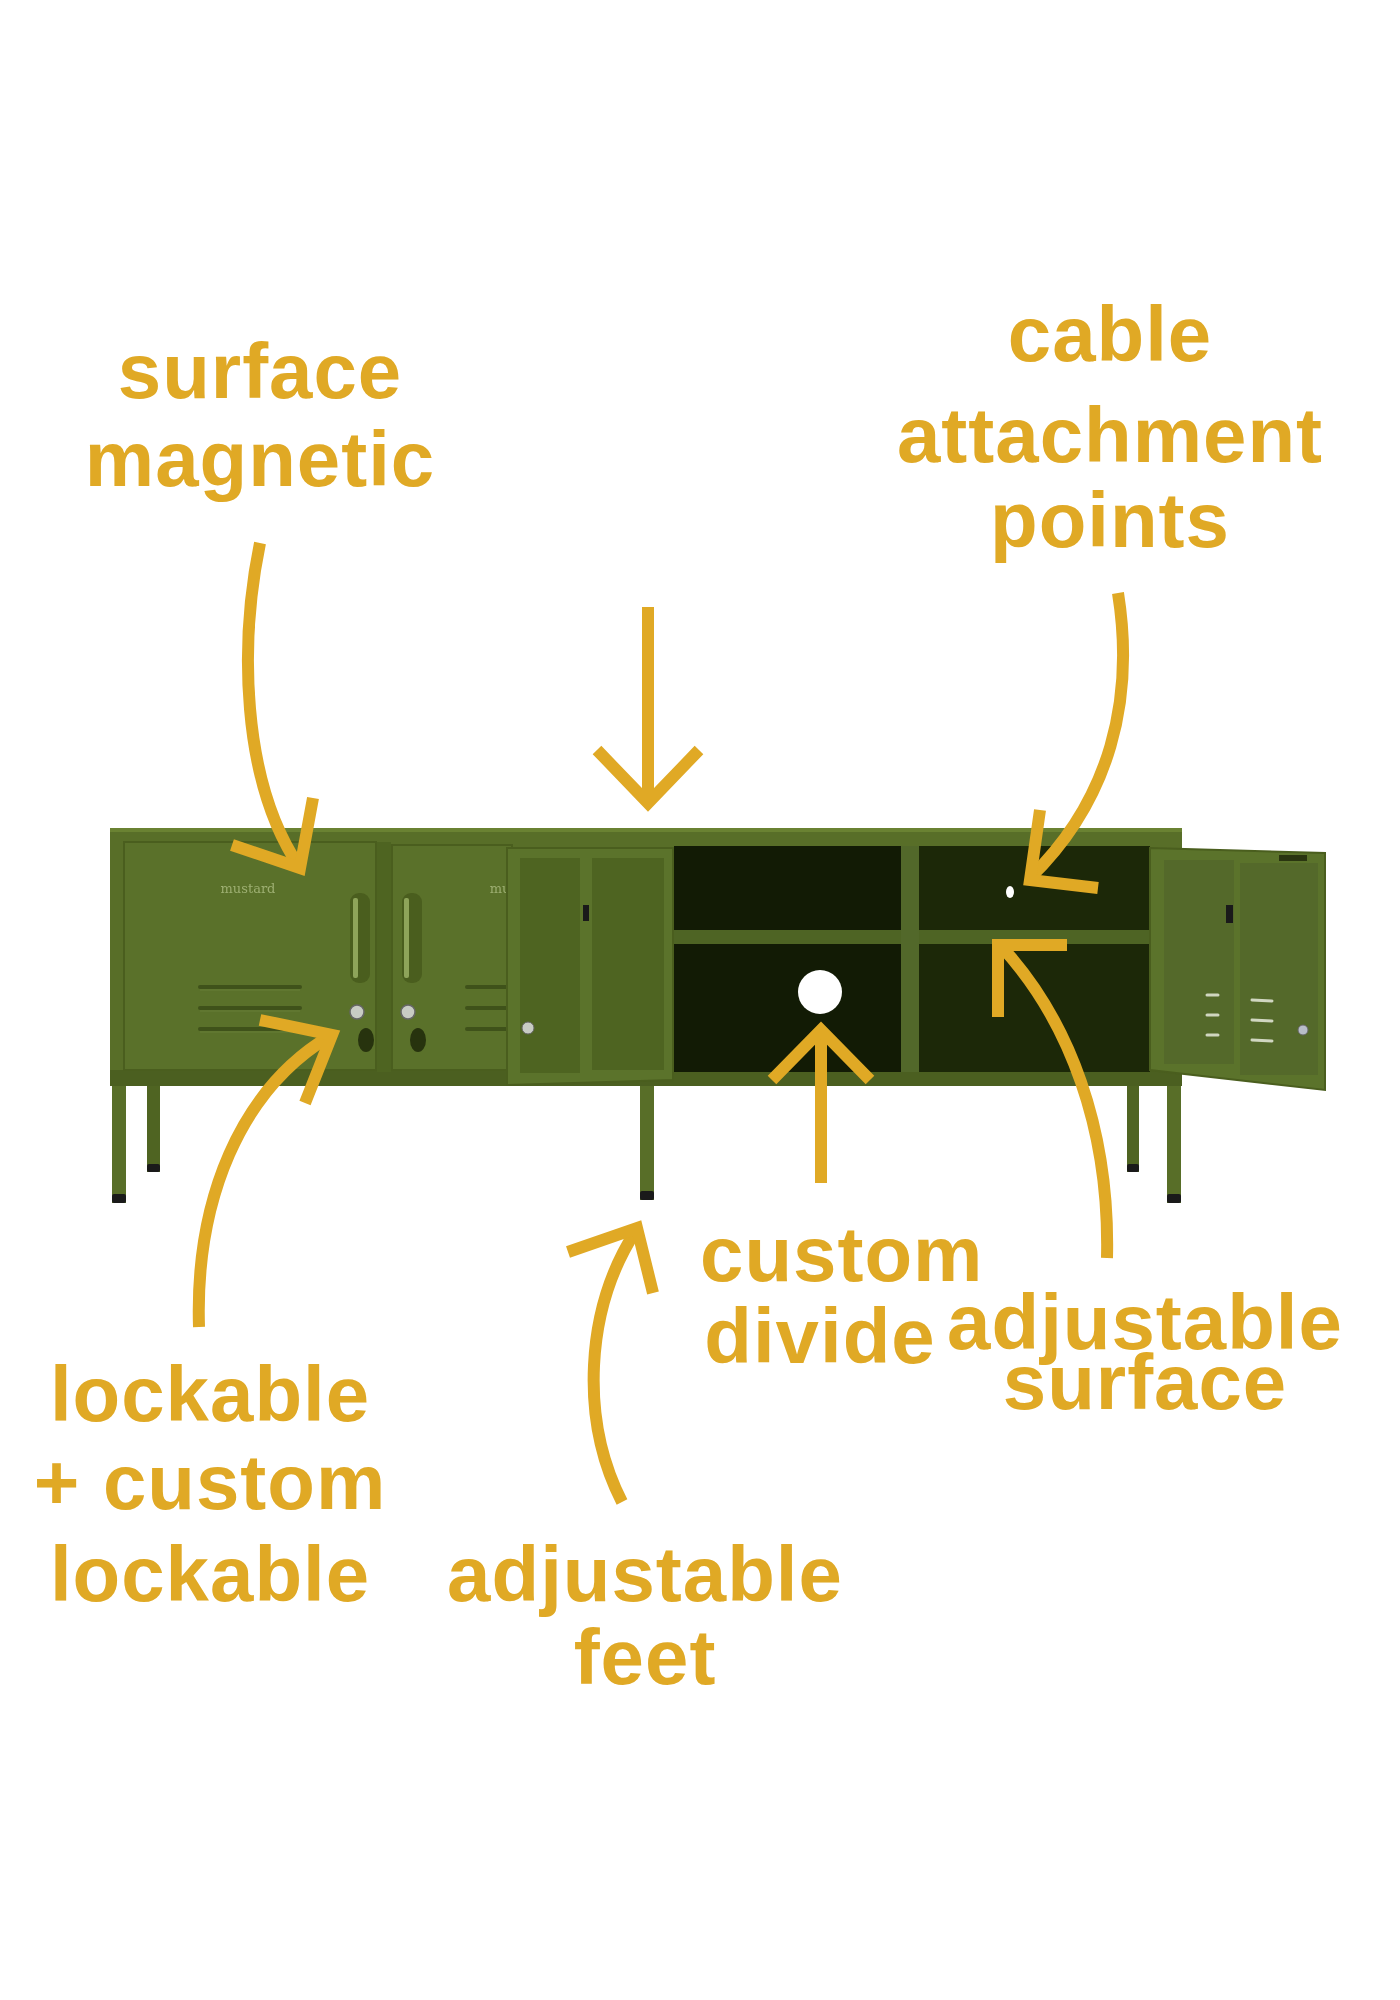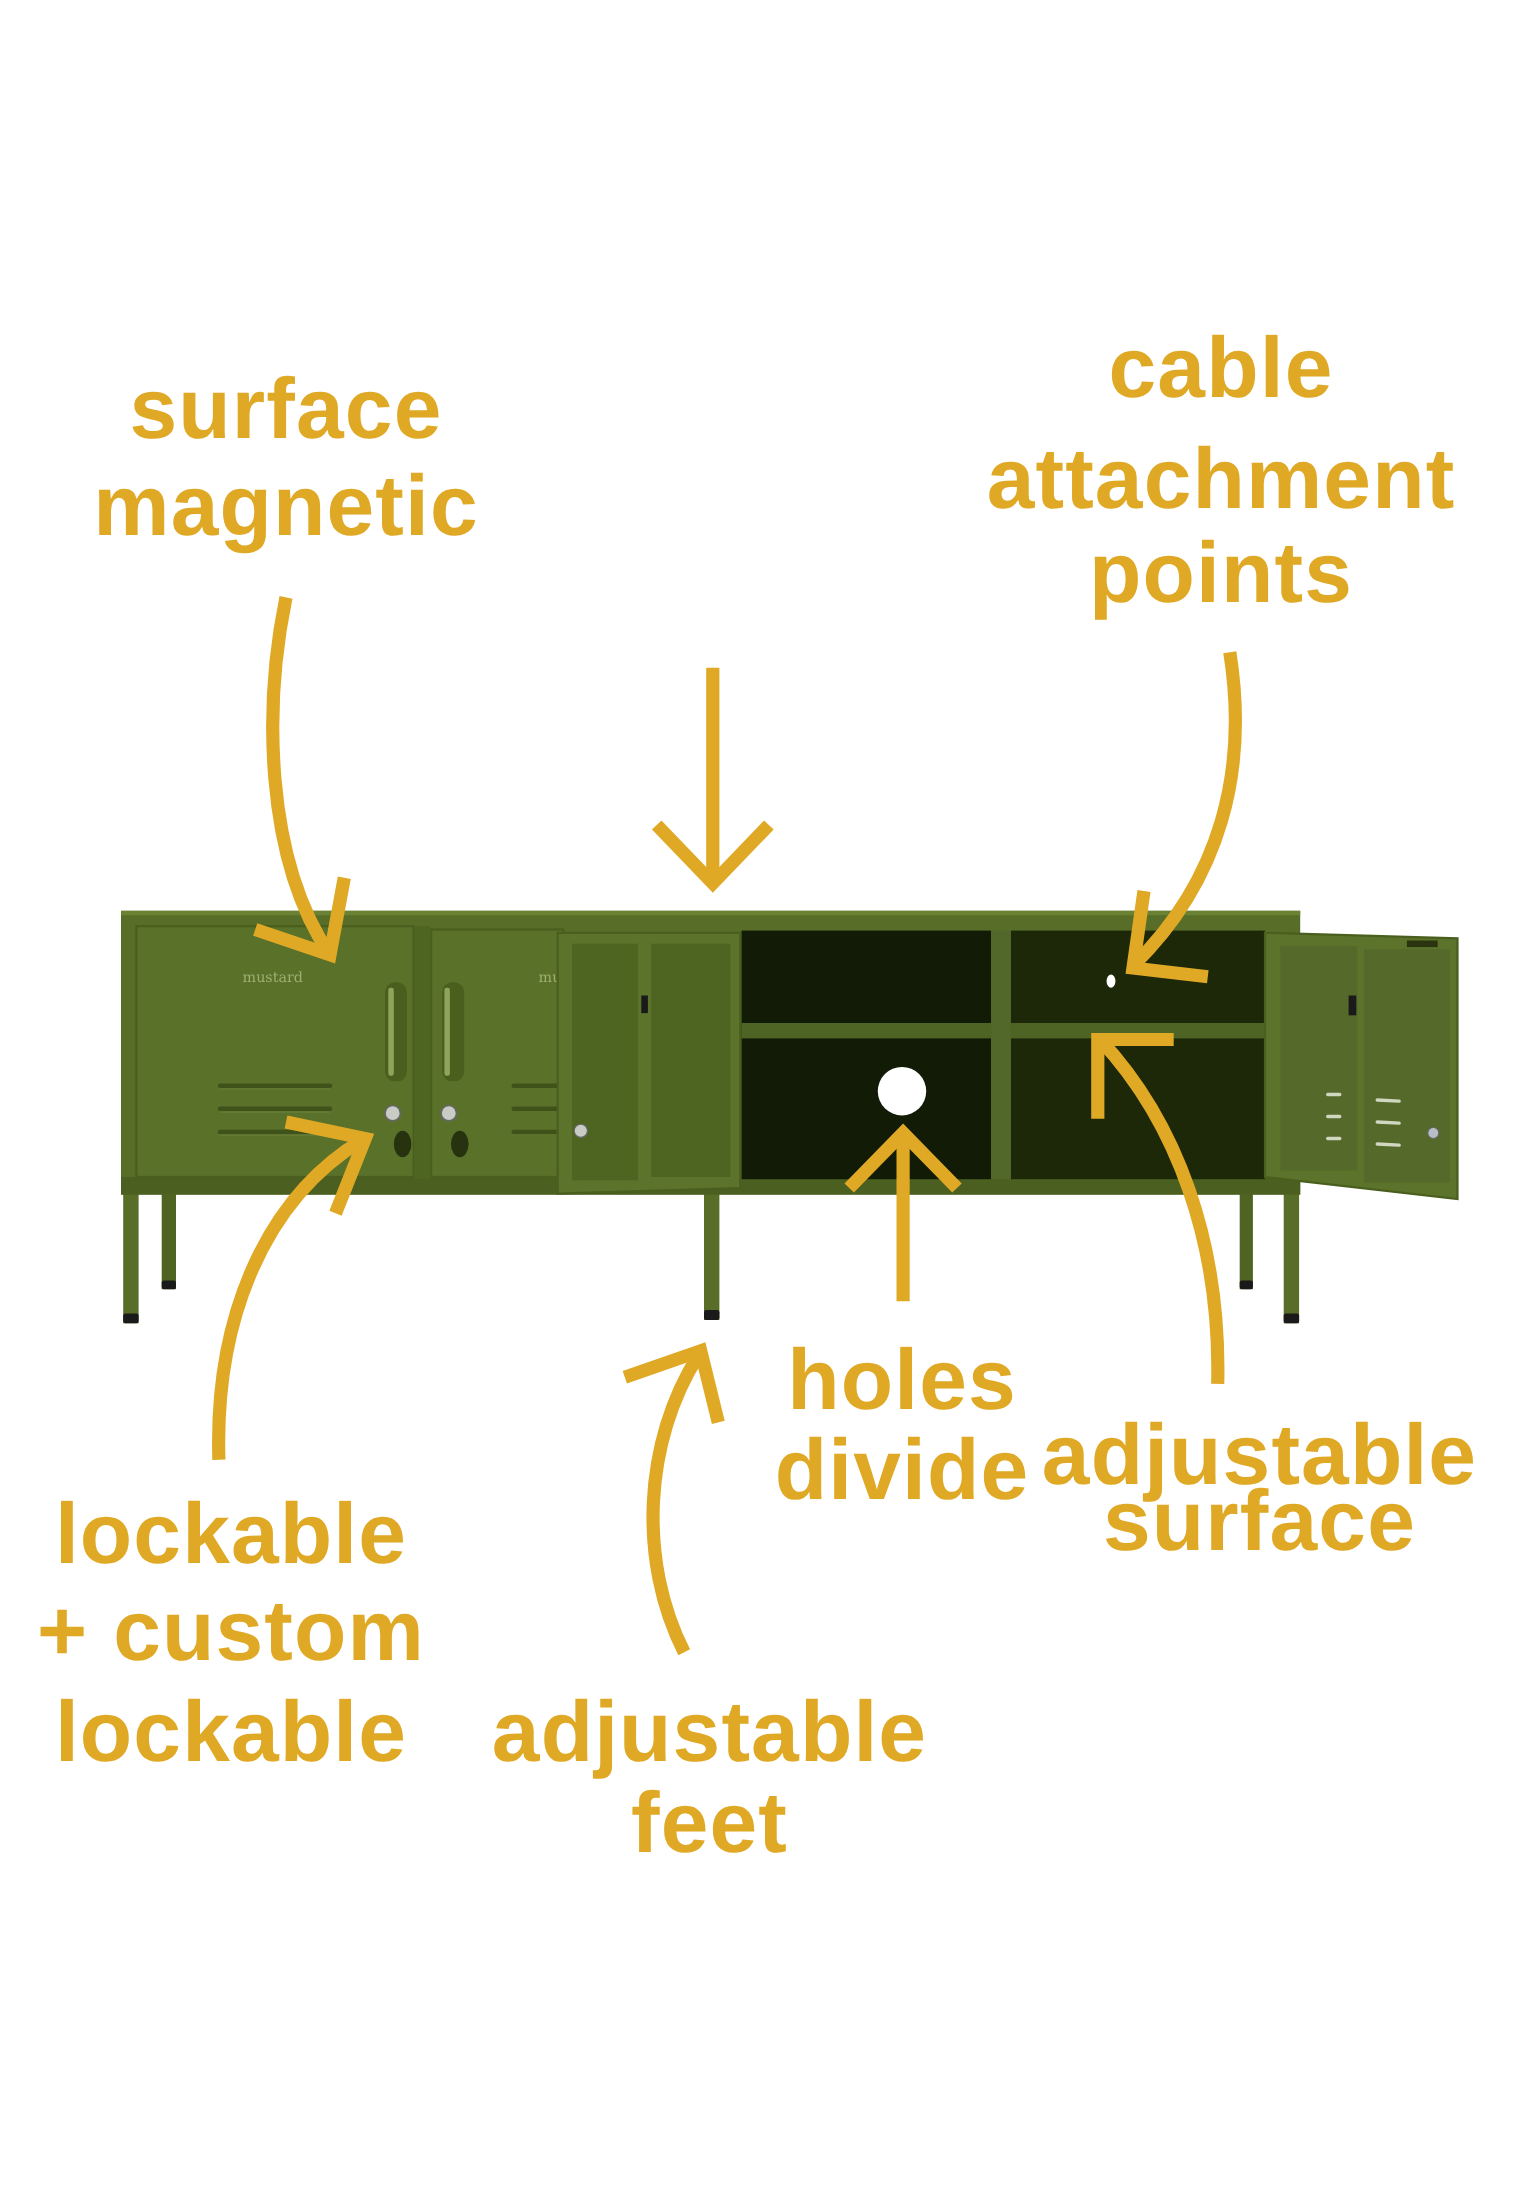--- a/index.html
+++ b/index.html
@@ -169,21 +169,21 @@
     <span>+ custom</span>
     <span style="margin-top:4px;">lockable</span>
   </div>
 
   <div class="label" style="left:430px; top:1530px; width:430px;">
     <span>adjustable</span>
     <span style="margin-top:-5px;">feet</span>
   </div>
 
   <div class="label" style="left:700px; top:1210px; width:240px;">
-    <span>holes</span>
+    <span>custom</span>
     <span style="margin-top:-6px;">divide</span>
   </div>
 
   <div class="label" style="left:930px; top:1278px; width:430px;">
     <span>adjustable</span>
     <span style="margin-top:-28px;">surface</span>
   </div>
 
 </div>
 

